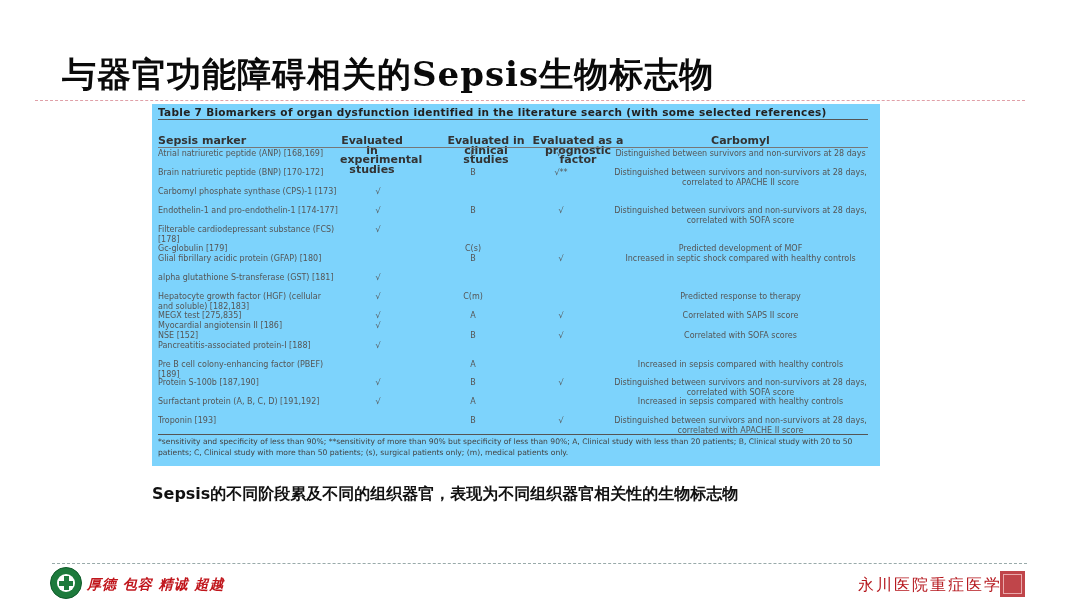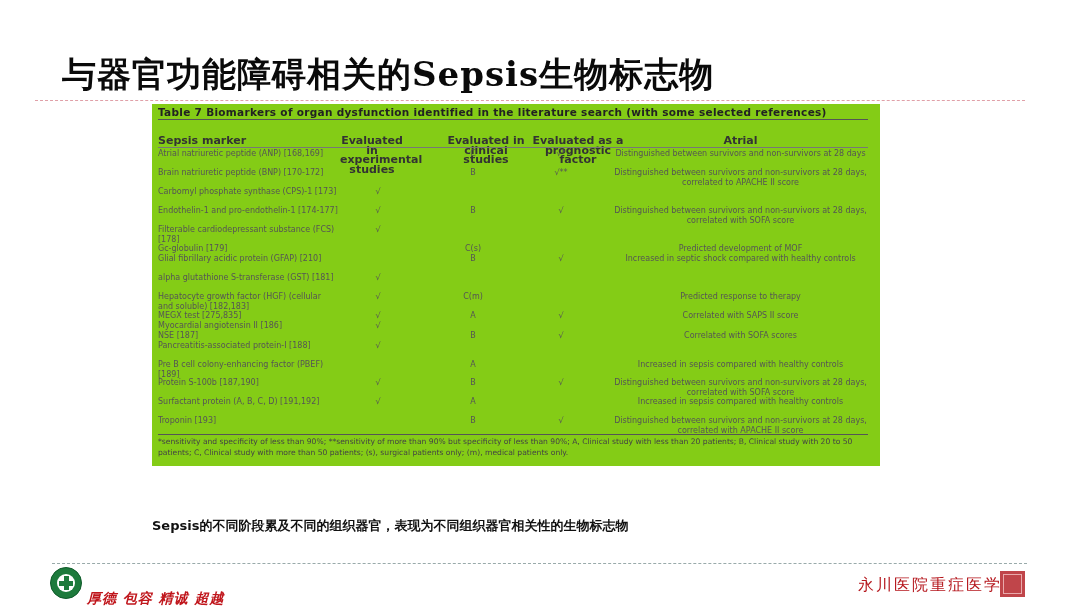--- a/index.html
+++ b/index.html
@@ -1,58 +1,58 @@
 <!DOCTYPE html>
 <html><head>
 <meta charset="utf-8">
 <style>
   html, body { margin:0; padding:0; }
   body { width:1080px; height:608px; background:#ffffff; position:relative; overflow:hidden; font-family:"DejaVu Sans", sans-serif; color:#000; }
   .title { position:absolute; left:62px; top:52px; font-size:34px; font-weight:bold; letter-spacing:1px; color:#0a0a0a; white-space:nowrap; }
   .title .latin { font-family:"DejaVu Serif", serif; font-weight:bold; }
   .sep-top { position:absolute; left:35px; top:100px; width:990px; border-top:1px dashed #e0a0a8; }
-  .table-wrap { position:absolute; left:152px; top:104px; width:728px; height:362px; background:#84cc16; }
+  .table-wrap { position:absolute; left:152px; top:104px; width:728px; height:362px; background:#7dd3fc; }
   .tbl-caption { position:absolute; left:6px; top:2px; font-size:10.5px; font-weight:bold; color:#222; white-space:nowrap; letter-spacing:0.3px; }
   .hr-thick { position:absolute; left:6px; width:710px; border-top:1.5px solid #555; }
   .hr-thin { position:absolute; left:6px; width:710px; border-top:1px solid #777; }
   .hdr { position:absolute; top:16px; font-size:11px; font-weight:bold; color:#333; text-align:center; line-height:9.5px;margin-top:16px; }
   .row { position:absolute; left:6px; width:710px; font-size:8px; color:#555; line-height:9.5px; }
   .row .c0 { position:absolute; left:0; width:180px; }
   .row .c1 { position:absolute; left:190px; width:60px; text-align:center; }
   .row .c2 { position:absolute; left:275px; width:80px; text-align:center; }
   .row .c3 { position:absolute; left:358px; width:90px; text-align:center; }
   .row .c4 { position:absolute; left:455px; width:255px; text-align:center; }
   .foot { position:absolute; left:6px; width:715px; font-size:7.6px; color:#444; line-height:11px; }
-  .subtitle { position:absolute; left:152px; top:484px; font-size:13px; font-weight:bold; color:#111; white-space:nowrap;margin-top:33px; }
+  .subtitle { position:absolute; left:152px; top:484px; font-size:16px; font-weight:bold; color:#111; white-space:nowrap; }
   .sep-bot { position:absolute; left:52px; top:563px; width:975px; border-top:1px dashed #9aa; }
   .logo { position:absolute; left:50px; top:567px; width:32px; height:32px; border-radius:50%; background:#1d7a3c; border:1.5px solid #0f5a2a; box-sizing:border-box; }
   .logo .inner { position:absolute; left:6px; top:6px; width:18px; height:18px; border-radius:50%; background:#fff; }
   .logo .cross-v { position:absolute; left:12.5px; top:8px; width:5px; height:14px; background:#1d7a3c; }
   .logo .cross-h { position:absolute; left:8px; top:12.5px; width:14px; height:5px; background:#1d7a3c; }
-  .motto { position:absolute; left:87px; top:590px; font-size:14px; font-weight:bold; color:#c0161c; font-family:"DejaVu Serif", serif; letter-spacing:1px; white-space:nowrap; font-style:italic;text-align:right; }
+  .motto { position:absolute; left:87px; top:576px; font-size:14px; font-weight:bold; color:#c0161c; font-family:"DejaVu Serif", serif; letter-spacing:1px; white-space:nowrap; font-style:italic;text-align:right; }
   .dept { position:absolute; left:858px; top:575px; font-size:16px; font-weight:normal; color:#b5161c; font-family:"DejaVu Serif", serif; letter-spacing:2px; white-space:nowrap; }
   .seal { position:absolute; left:1000px; top:571px; width:25px; height:26px; background:#c0454a; }
   .seal span { position:absolute; left:3px; top:3px; width:19px; height:20px; border:1px solid #e9a9ab; box-sizing:border-box; }
 </style>
 </head>
 <body>
 
 <div class="title"><span>与器官功能障碍相关的</span><span class="latin">Sepsis</span><span>生物标志物</span></div>
 
 <div class="sep-top"></div>
 
 <div class="table-wrap">
   <div class="tbl-caption">Table 7 Biomarkers of organ dysfunction identified in the literature search (with some selected references)</div>
   <div class="hr-thick" style="top:15px;"></div>
 
   <div class="hdr" style="left:6px; width:180px; text-align:left;">Sepsis marker</div>
   <div class="hdr" style="left:188px; width:64px;">Evaluated in experimental studies</div>
   <div class="hdr" style="left:294px; width:80px;">Evaluated in clinical studies</div>
   <div class="hdr" style="left:378px; width:96px;">Evaluated as a prognostic factor</div>
-  <div class="hdr" style="left:461px; width:255px;">Atrial</div>
+  <div class="hdr" style="left:461px; width:255px;">Carbomyl</div>
   <div class="hr-thin" style="top:43px;"></div>
 
   <div class="row" style="top:45px;">
     <div class="c0">Atrial natriuretic peptide (ANP) [168,169]</div>
       <div class="c1"></div>
       <div class="c2">C</div>
       <div class="c3">√*</div>
       <div class="c4">Distinguished between survivors and non-survivors at 28 days</div>
   </div>
   <div class="row" style="top:64px;">
@@ -84,21 +84,21 @@
       <div class="c4"></div>
   </div>
   <div class="row" style="top:140px;">
     <div class="c0">Gc-globulin [179]</div>
       <div class="c1"></div>
       <div class="c2">C(s)</div>
       <div class="c3"></div>
       <div class="c4">Predicted development of MOF</div>
   </div>
   <div class="row" style="top:150px;">
-    <div class="c0">Glial fibrillary acidic protein (GFAP) [210]</div>
+    <div class="c0">Glial fibrillary acidic protein (GFAP) [180]</div>
       <div class="c1"></div>
       <div class="c2">B</div>
       <div class="c3">√</div>
       <div class="c4">Increased in septic shock compared with healthy controls</div>
   </div>
   <div class="row" style="top:169px;">
     <div class="c0">alpha glutathione S-transferase (GST) [181]</div>
       <div class="c1">√</div>
       <div class="c2"></div>
       <div class="c3"></div>
@@ -119,21 +119,21 @@
       <div class="c4">Correlated with SAPS II score</div>
   </div>
   <div class="row" style="top:217px;">
     <div class="c0">Myocardial angiotensin II [186]</div>
       <div class="c1">√</div>
       <div class="c2"></div>
       <div class="c3"></div>
       <div class="c4"></div>
   </div>
   <div class="row" style="top:227px;">
-    <div class="c0">NSE [187]</div>
+    <div class="c0">NSE [152]</div>
       <div class="c1"></div>
       <div class="c2">B</div>
       <div class="c3">√</div>
       <div class="c4">Correlated with SOFA scores</div>
   </div>
   <div class="row" style="top:237px;">
     <div class="c0">Pancreatitis-associated protein-I [188]</div>
       <div class="c1">√</div>
       <div class="c2"></div>
       <div class="c3"></div>

